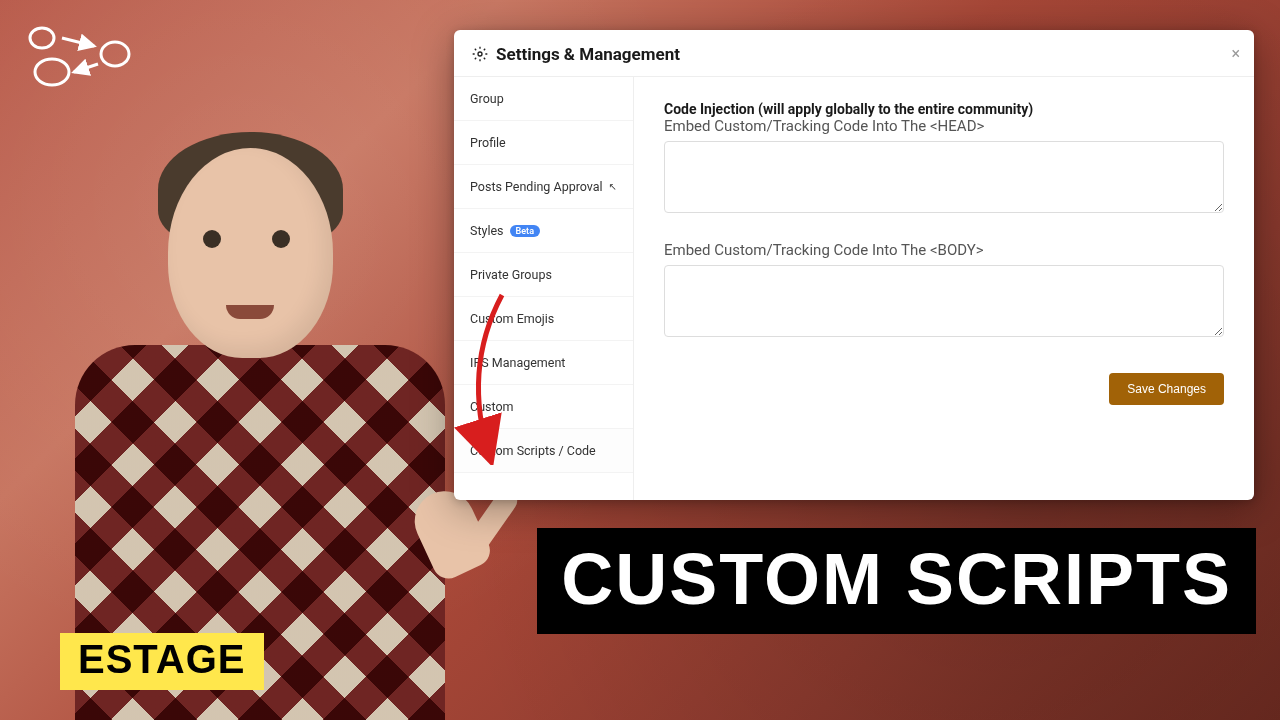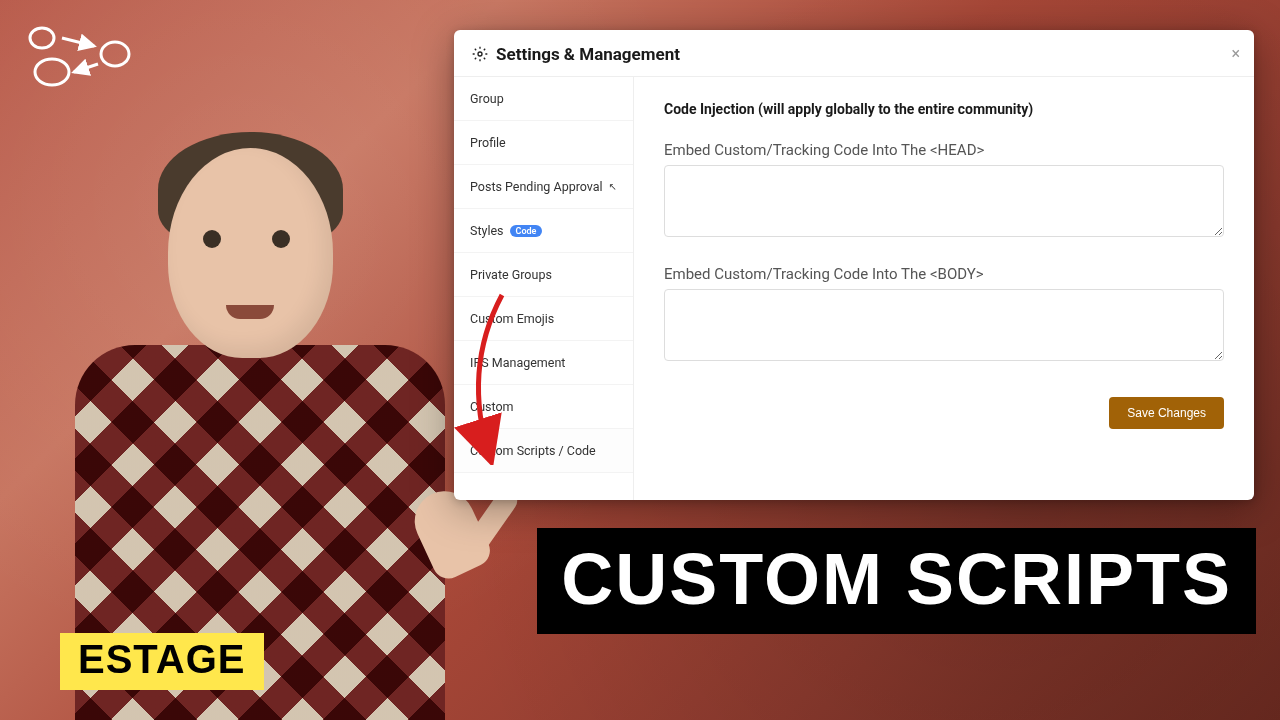--- a/index.html
+++ b/index.html
@@ -112,21 +112,21 @@
   cursor: pointer;
   display: flex;
   align-items: center;
   gap: 6px;
 }
 .sidebar-item.active { background: #fdfdfd; }
 .sidebar-item .cursor-icon { font-size: 10px; color: #333; }
 .beta-badge { background: #4285f4; color: #fff; font-size: 9px; padding: 1px 6px; border-radius: 8px; font-weight: 600; }
 
 .content { flex: 1; padding: 24px 30px; }
-.content-title { font-size: 14px; font-weight: 700; color: #1a1a1a; margin-bottom: 24px; }
+.content-title { font-size: 14px; font-weight: 700; color: #1a1a1a; }
 .field-label { font-size: 15px; color: #555; margin-bottom: 6px; }
 .code-area {
   width: 100%;
   height: 72px;
   border: 1px solid #ddd;
   border-radius: 4px;
   resize: both;
   font-family: monospace;
   font-size: 12px;
   padding: 8px;
@@ -224,21 +224,21 @@
         </div>
       <div class="sidebar-item">
           <span>Profile</span>
         </div>
       <div class="sidebar-item">
           <span>Posts Pending Approval</span>
           <span class="cursor-icon">↖</span>
         </div>
       <div class="sidebar-item">
           <span>Styles</span>
-          <span class="beta-badge">Code</span>
+          <span class="beta-badge">Beta</span>
         </div>
       <div class="sidebar-item">
           <span>Private Groups</span>
         </div>
       <div class="sidebar-item">
           <span>Custom Emojis</span>
         </div>
       <div class="sidebar-item">
           <span>IPS Management</span>
         </div>

